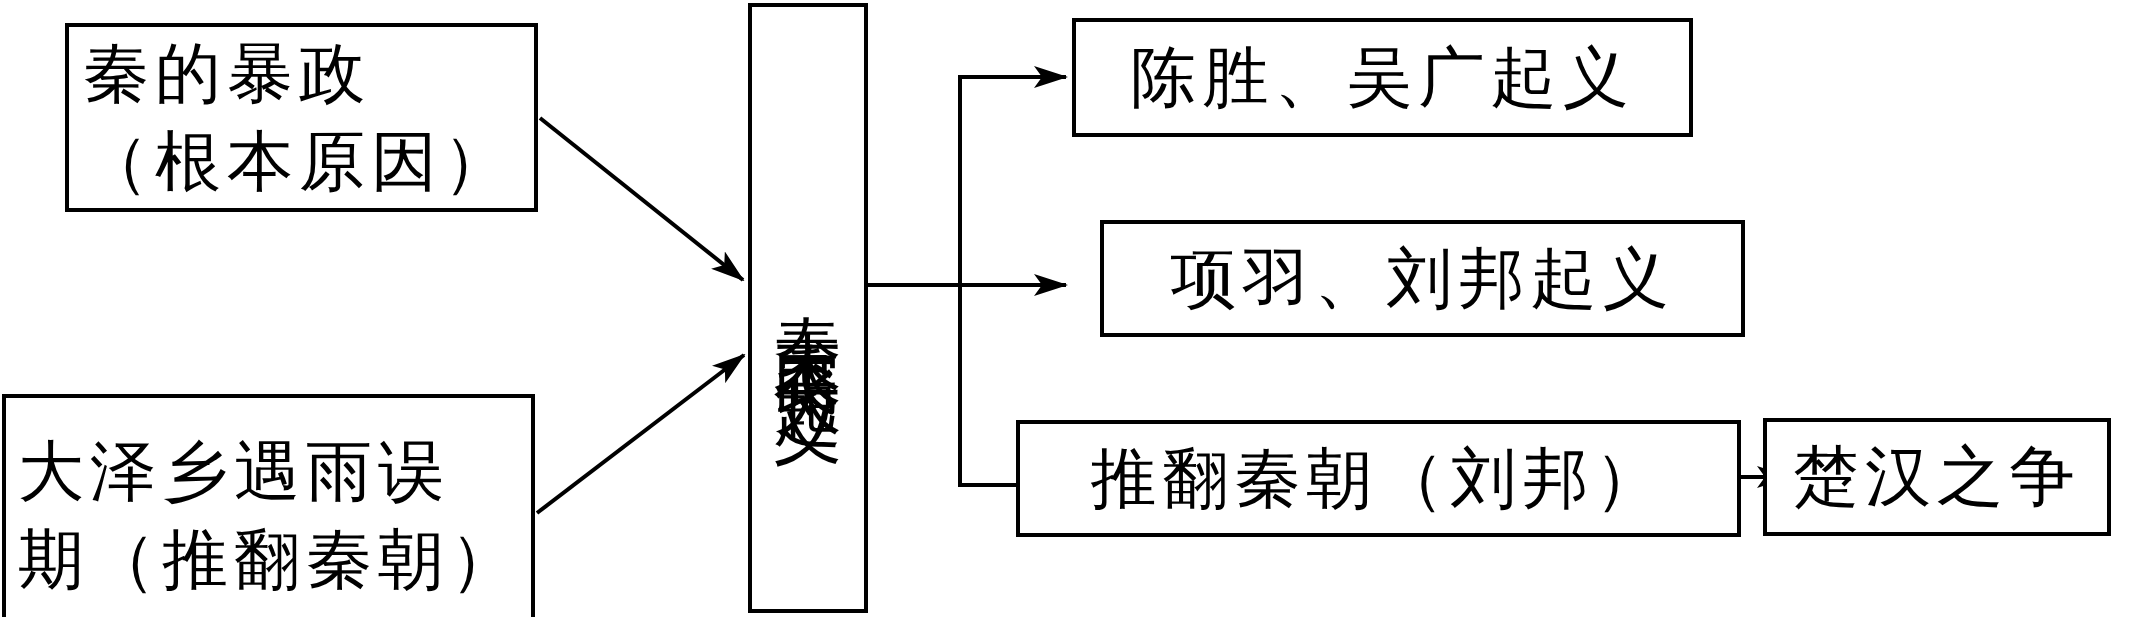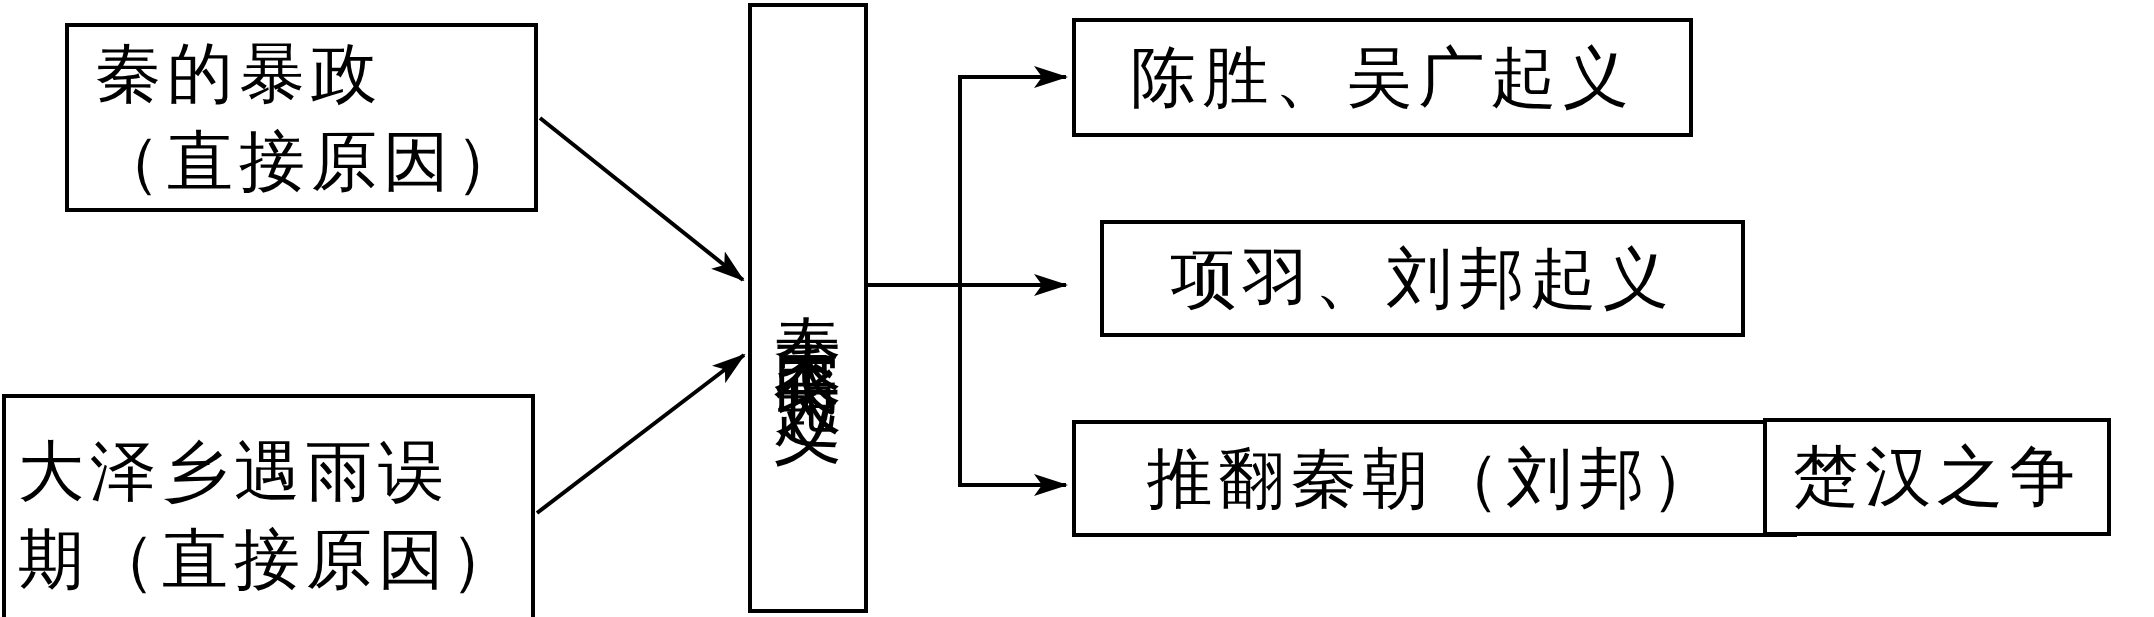--- a/index.html
+++ b/index.html
@@ -37,41 +37,41 @@
     white-space: nowrap;
   }
   .node.single {
     flex-direction: row;
     align-items: center;
     justify-content: center;
     line-height: normal;
   }
   .node-a {
     left: 65px; top: 23px; width: 473px; height: 189px;
-    padding-left: 26px;
+    padding-left: 14px;
   }
   .node-b {
     left: 2px; top: 394px; width: 533px; height: 244px;
     padding-left: 12px;
   }
   .node-center {
     left: 748px; top: 3px; width: 120px; height: 610px;
     align-items: center;
     justify-content: center;
     font-size: 68px;
     letter-spacing: 13px;
     line-height: 112px;
   }
   .vertical-text {
     writing-mode: vertical-rl;
     text-orientation: upright;
   }
   .node-r1 { left: 1072px; top: 18px;  width: 621px; height: 119px; }
   .node-r2 { left: 1072px; top: 220px; width: 645px; height: 117px; margin-left: 28px; }
-  .node-r3 { left: 1072px; top: 420px; width: 725px; height: 117px; }
+  .node-r3 { left: 1016px; top: 420px; width: 725px; height: 117px; }
   .node-r4 { left: 1763px; top: 418px; width: 348px; height: 118px; }
   .line-text { display: block; }
 </style>
 </head>
 <body>
 
 <div class="canvas">
 
   <svg class="connectors" viewBox="0 0 2154 617" xmlns="http://www.w3.org/2000/svg">
     <defs>
@@ -90,26 +90,26 @@
 
     <line x1="958" y1="77" x2="1066" y2="77" stroke="#000000" stroke-width="4" marker-end="url(#arrowhead)"></line>
 
     <line x1="958" y1="485" x2="1066" y2="485" stroke="#000000" stroke-width="4" marker-end="url(#arrowhead)"></line>
 
     <line x1="1719" y1="477" x2="1789" y2="477" stroke="#000000" stroke-width="4" marker-end="url(#arrowhead)"></line>
   </svg>
 
   <div class="node node-a">
     <span class="line-text">秦的暴政</span>
-    <span class="line-text">（直接原因）</span>
+    <span class="line-text">（根本原因）</span>
   </div>
 
   <div class="node node-b">
     <span class="line-text">大泽乡遇雨误</span>
-    <span class="line-text">期（直接原因）</span>
+    <span class="line-text">期（推翻秦朝）</span>
   </div>
 
   <div class="node node-center">
     <span class="vertical-text">秦末农民大起义</span>
   </div>
 
   <div class="node single node-r1">
     <span>陈胜、吴广起义</span>
   </div>
 

